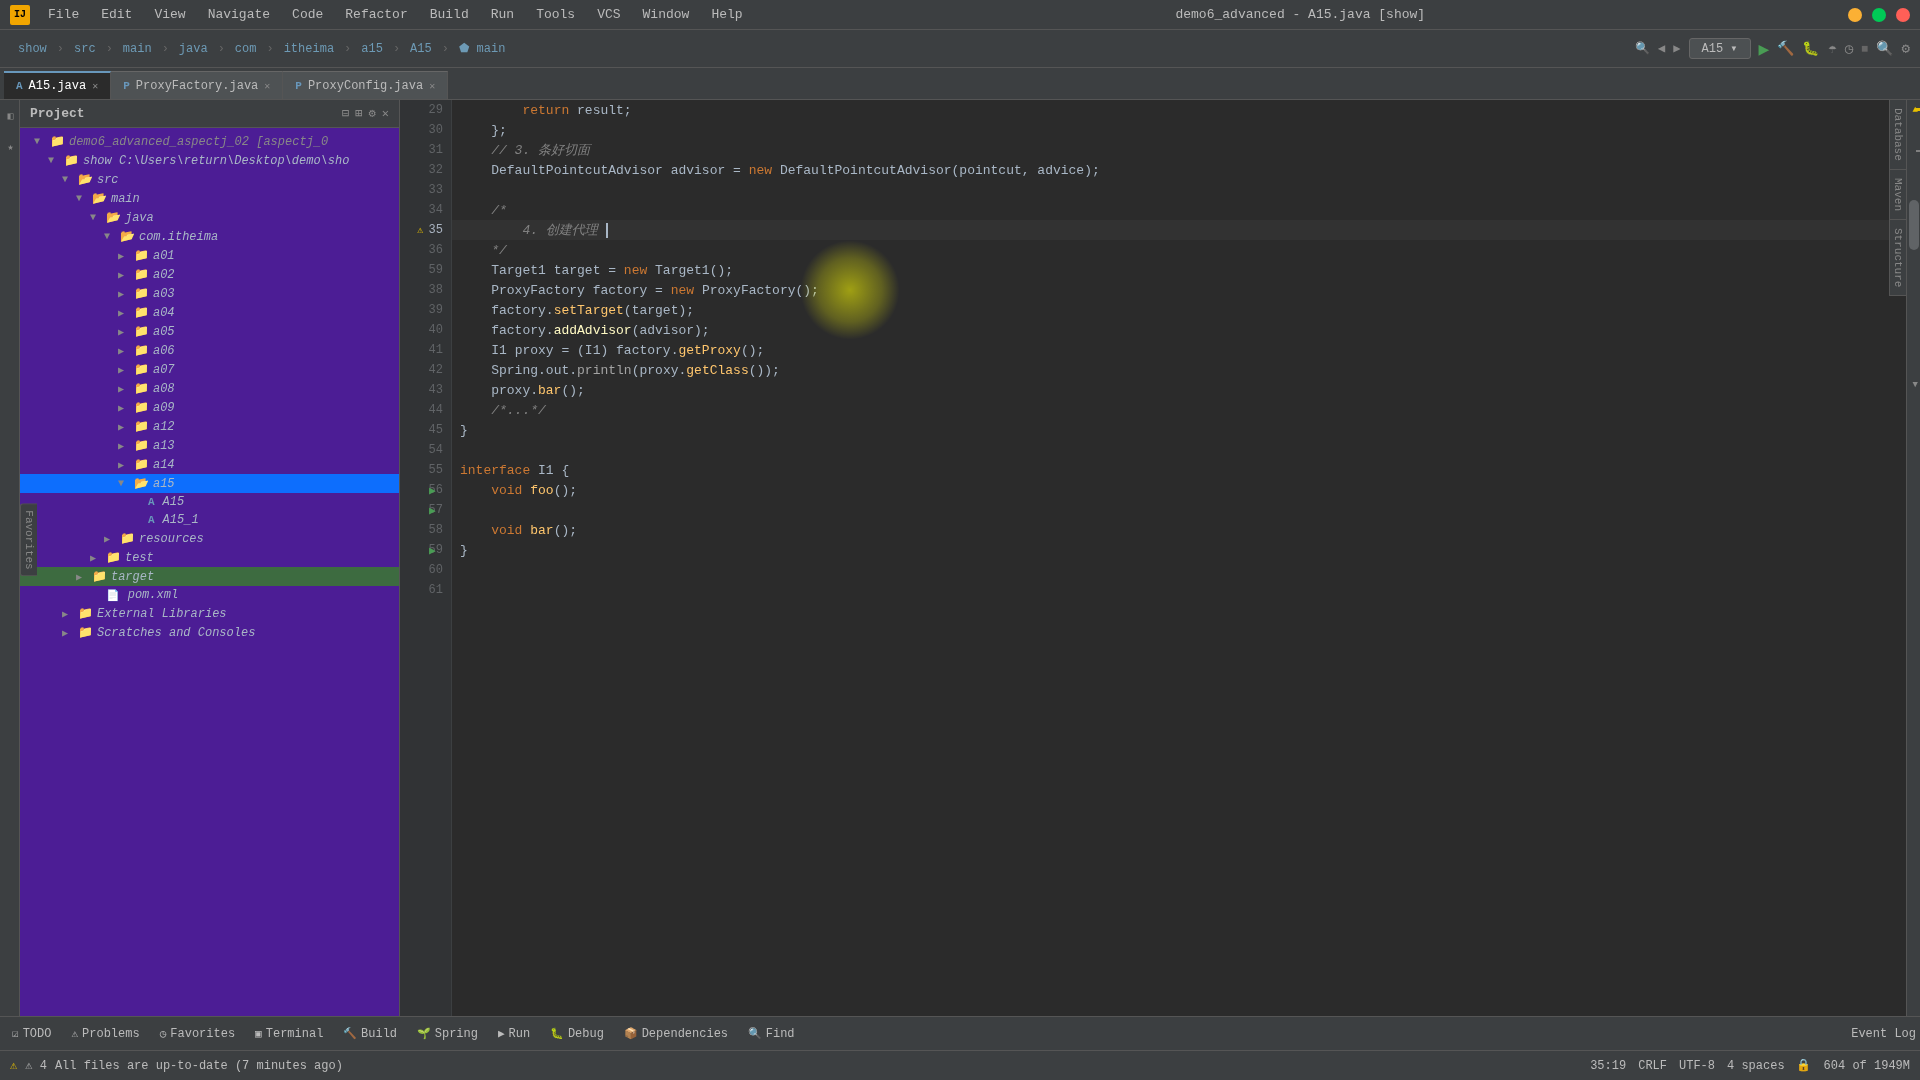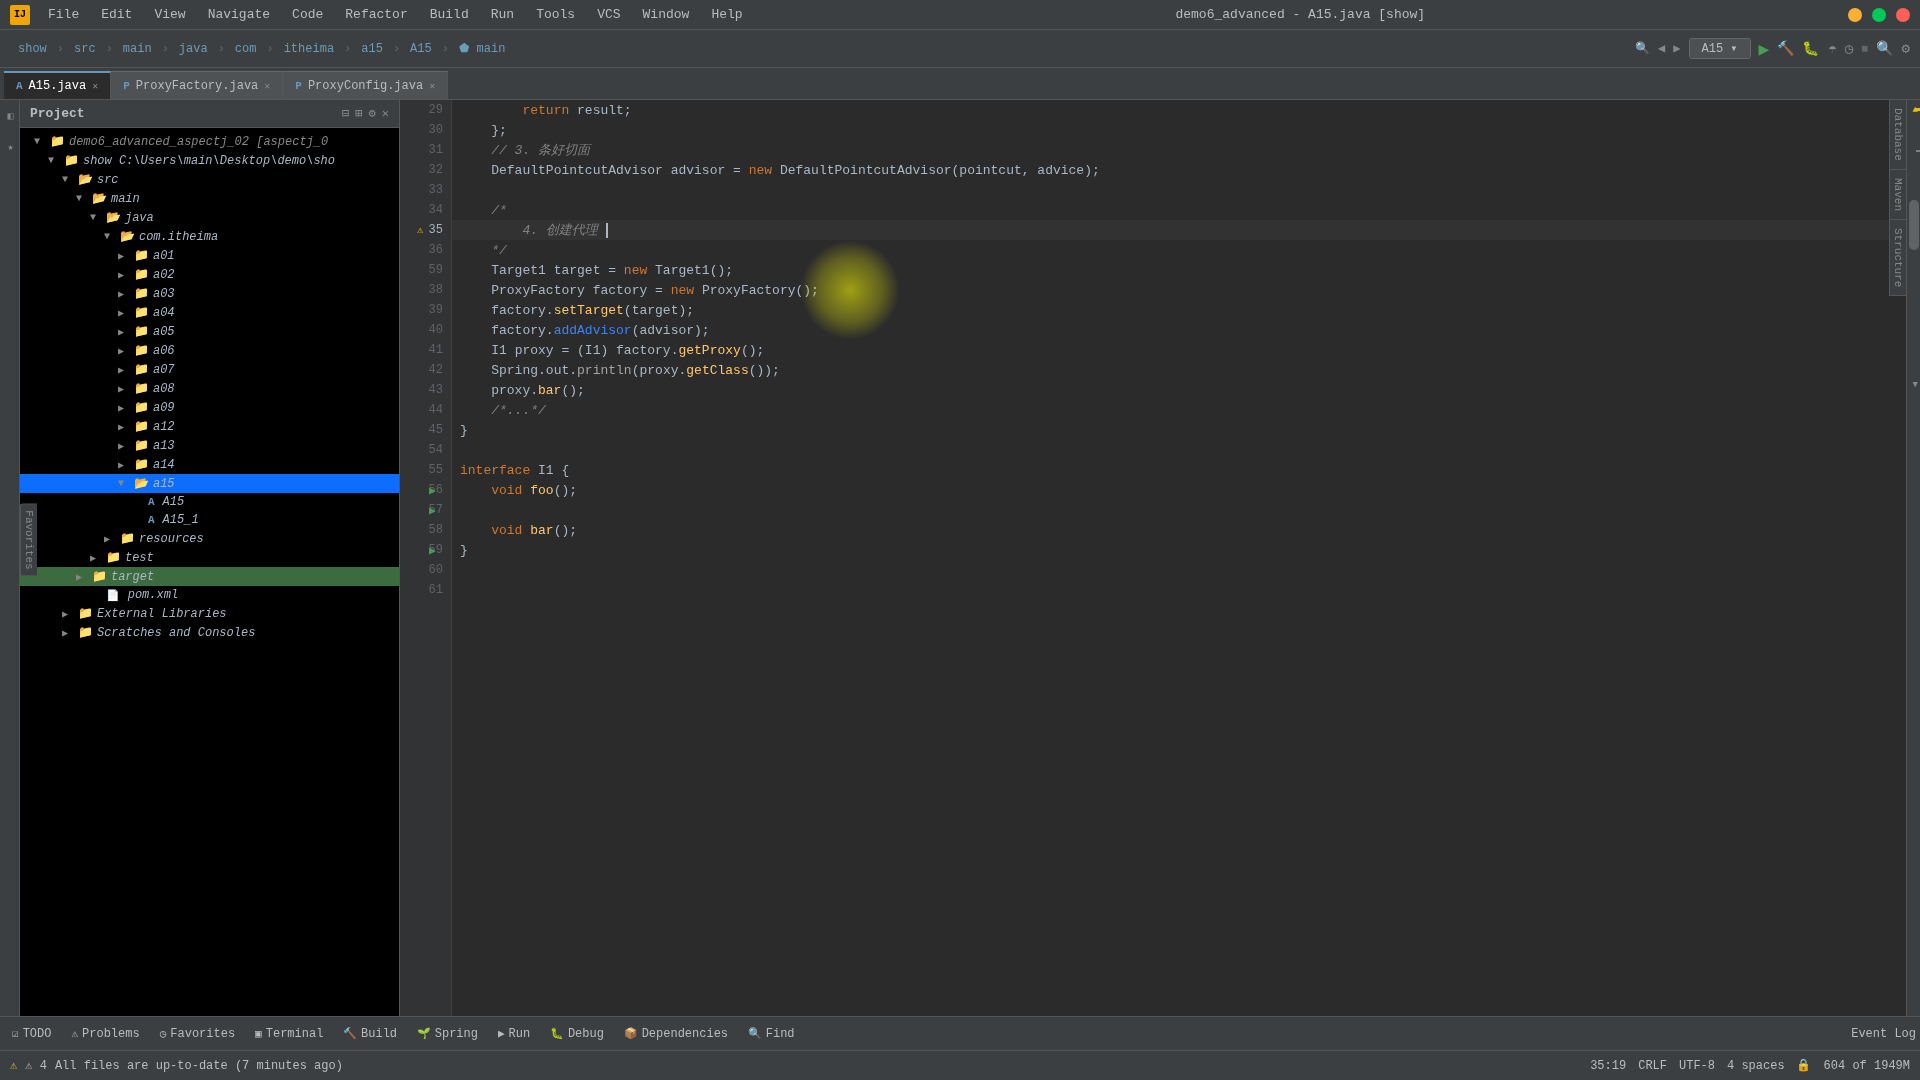--- a/index.html
+++ b/index.html
@@ -32,21 +32,21 @@
     .tab-close { font-size: 10px; color: #888; cursor: pointer; }
 
     
     .main-layout { display: flex; height: calc(1080px - 30px - 38px - 32px - 34px - 30px); }
 
     
     .sidebar-icons { width: 20px; background: #3c3f41; display: flex; flex-direction: column; align-items: center; padding-top: 10px; border-right: 1px solid #555; gap: 20px; }
     .sidebar-icon { color: #666; font-size: 12px; cursor: pointer; writing-mode: vertical-rl; text-orientation: mixed; }
 
     
-    .project-panel { width: 380px; background: #000000; border-right: 1px solid #555; display: flex; flex-direction: column; overflow: hidden; }
+    .project-panel { width: 380px; background: #4c1d95; border-right: 1px solid #555; display: flex; flex-direction: column; overflow: hidden; }
     .panel-header { background: #3c3f41; padding: 6px 10px; display: flex; align-items: center; justify-content: space-between; border-bottom: 1px solid #555; }
     .panel-title { color: #bbb; font-size: 13px; font-weight: bold; }
     .panel-controls { display: flex; gap: 6px; }
     .panel-btn { color: #888; cursor: pointer; font-size: 12px; }
     .tree { overflow-y: auto; flex: 1; padding: 4px 0; font-size: 12px; }
     .tree-item { display: flex; align-items: center; gap: 4px; padding: 2px 4px; cursor: pointer; white-space: nowrap; }
     .tree-item.selected { background: #0d6efd; color: #fff; }
     .tree-item.highlighted { background: #3d6b40; }
     .indent1 { padding-left: 14px; }
     .indent2 { padding-left: 28px; }
@@ -192,21 +192,21 @@
 
       <div class="tree-item indent1">
         <span class="chevron">▼</span>
         <span class="folder-icon">📁</span>
         <span class="tree-label dimmed">demo6_advanced_aspectj_02 [aspectj_0</span>
       </div>
 
       <div class="tree-item indent2">
         <span class="chevron">▼</span>
         <span class="folder-icon">📁</span>
-        <span class="tree-label">show C:\Users\main\Desktop\demo\sho</span>
+        <span class="tree-label">show C:\Users\return\Desktop\demo\sho</span>
       </div>
 
       <div class="tree-item indent3">
         <span class="chevron">▼</span>
         <span class="folder-icon">📂</span>
         <span class="tree-label">src</span>
       </div>
 
       <div class="tree-item indent4">
         <span class="chevron">▼</span>
@@ -424,21 +424,21 @@
 
         <div class="code-line">
           <span style="color:#a9b7c6">&nbsp;&nbsp;&nbsp;&nbsp;<span style="color:#a9b7c6">ProxyFactory</span> factory = <span class="kw">new</span> <span style="color:#a9b7c6">ProxyFactory</span>();</span>
         </div>
 
         <div class="code-line">
           <span style="color:#a9b7c6">&nbsp;&nbsp;&nbsp;&nbsp;factory.<span style="color:#ffc66d">setTarget</span>(target);</span>
         </div>
 
         <div class="code-line">
-          <span style="color:#a9b7c6">&nbsp;&nbsp;&nbsp;&nbsp;factory.<span style="color:#3b82f6">addAdvisor</span>(advisor);</span>
+          <span style="color:#a9b7c6">&nbsp;&nbsp;&nbsp;&nbsp;factory.<span style="color:#fef9c3">addAdvisor</span>(advisor);</span>
         </div>
 
         <div class="code-line">
           <span style="color:#a9b7c6">&nbsp;&nbsp;&nbsp;&nbsp;<span style="color:#a9b7c6">I1</span> proxy = (<span style="color:#a9b7c6">I1</span>) factory.<span style="color:#ffc66d">getProxy</span>();</span>
         </div>
 
         <div class="code-line">
           <span style="color:#a9b7c6">&nbsp;&nbsp;&nbsp;&nbsp;<span style="color:#a9b7c6">Spring</span>.<span style="color:#a9b7c6">out</span>.<span style="color:#a3a3a3">println</span>(proxy.<span style="color:#ffc66d">getClass</span>());</span>
         </div>
 

